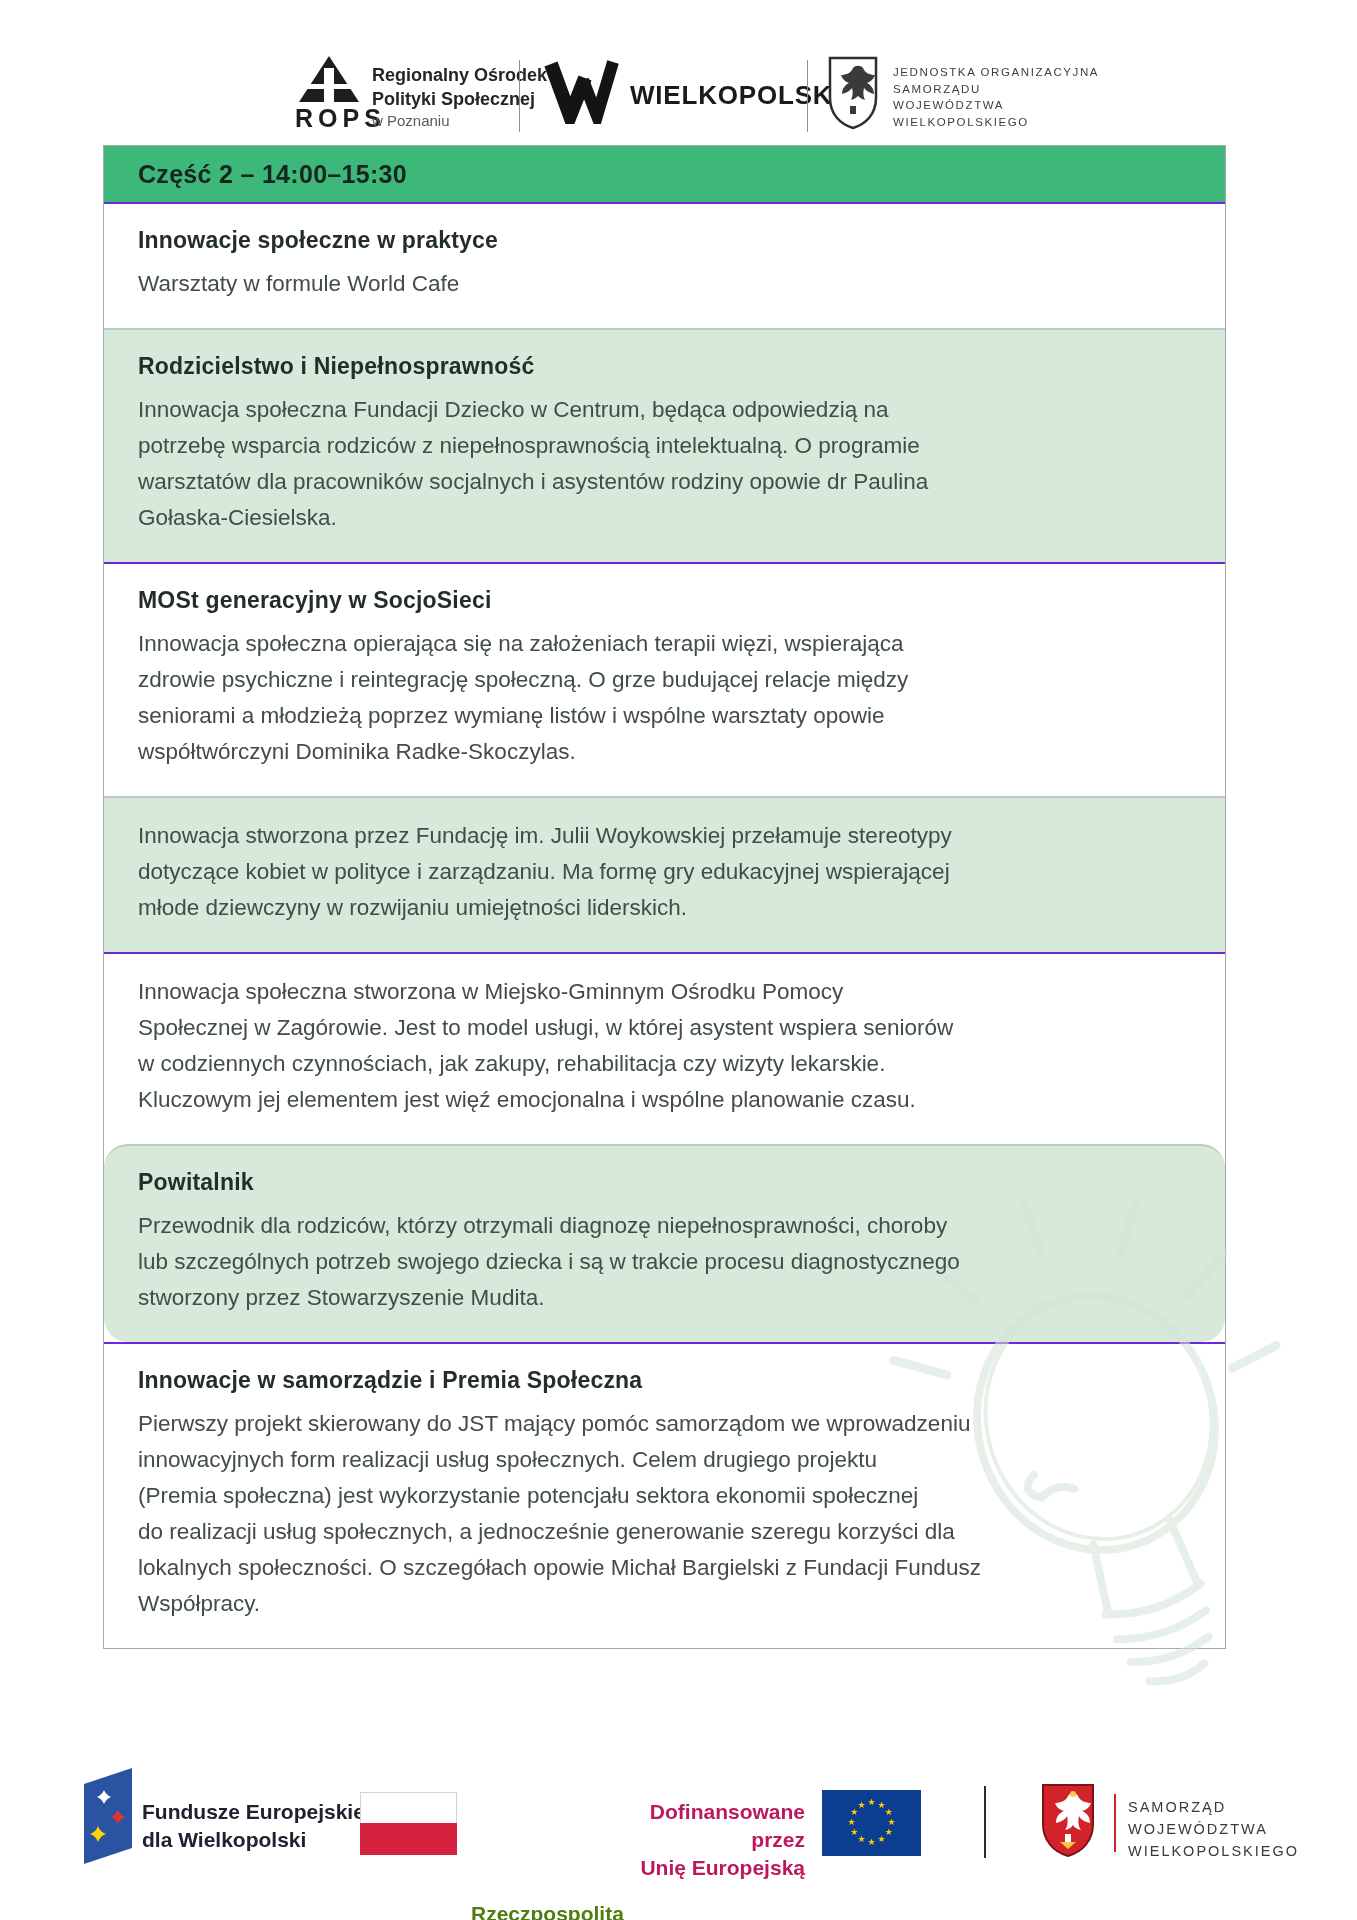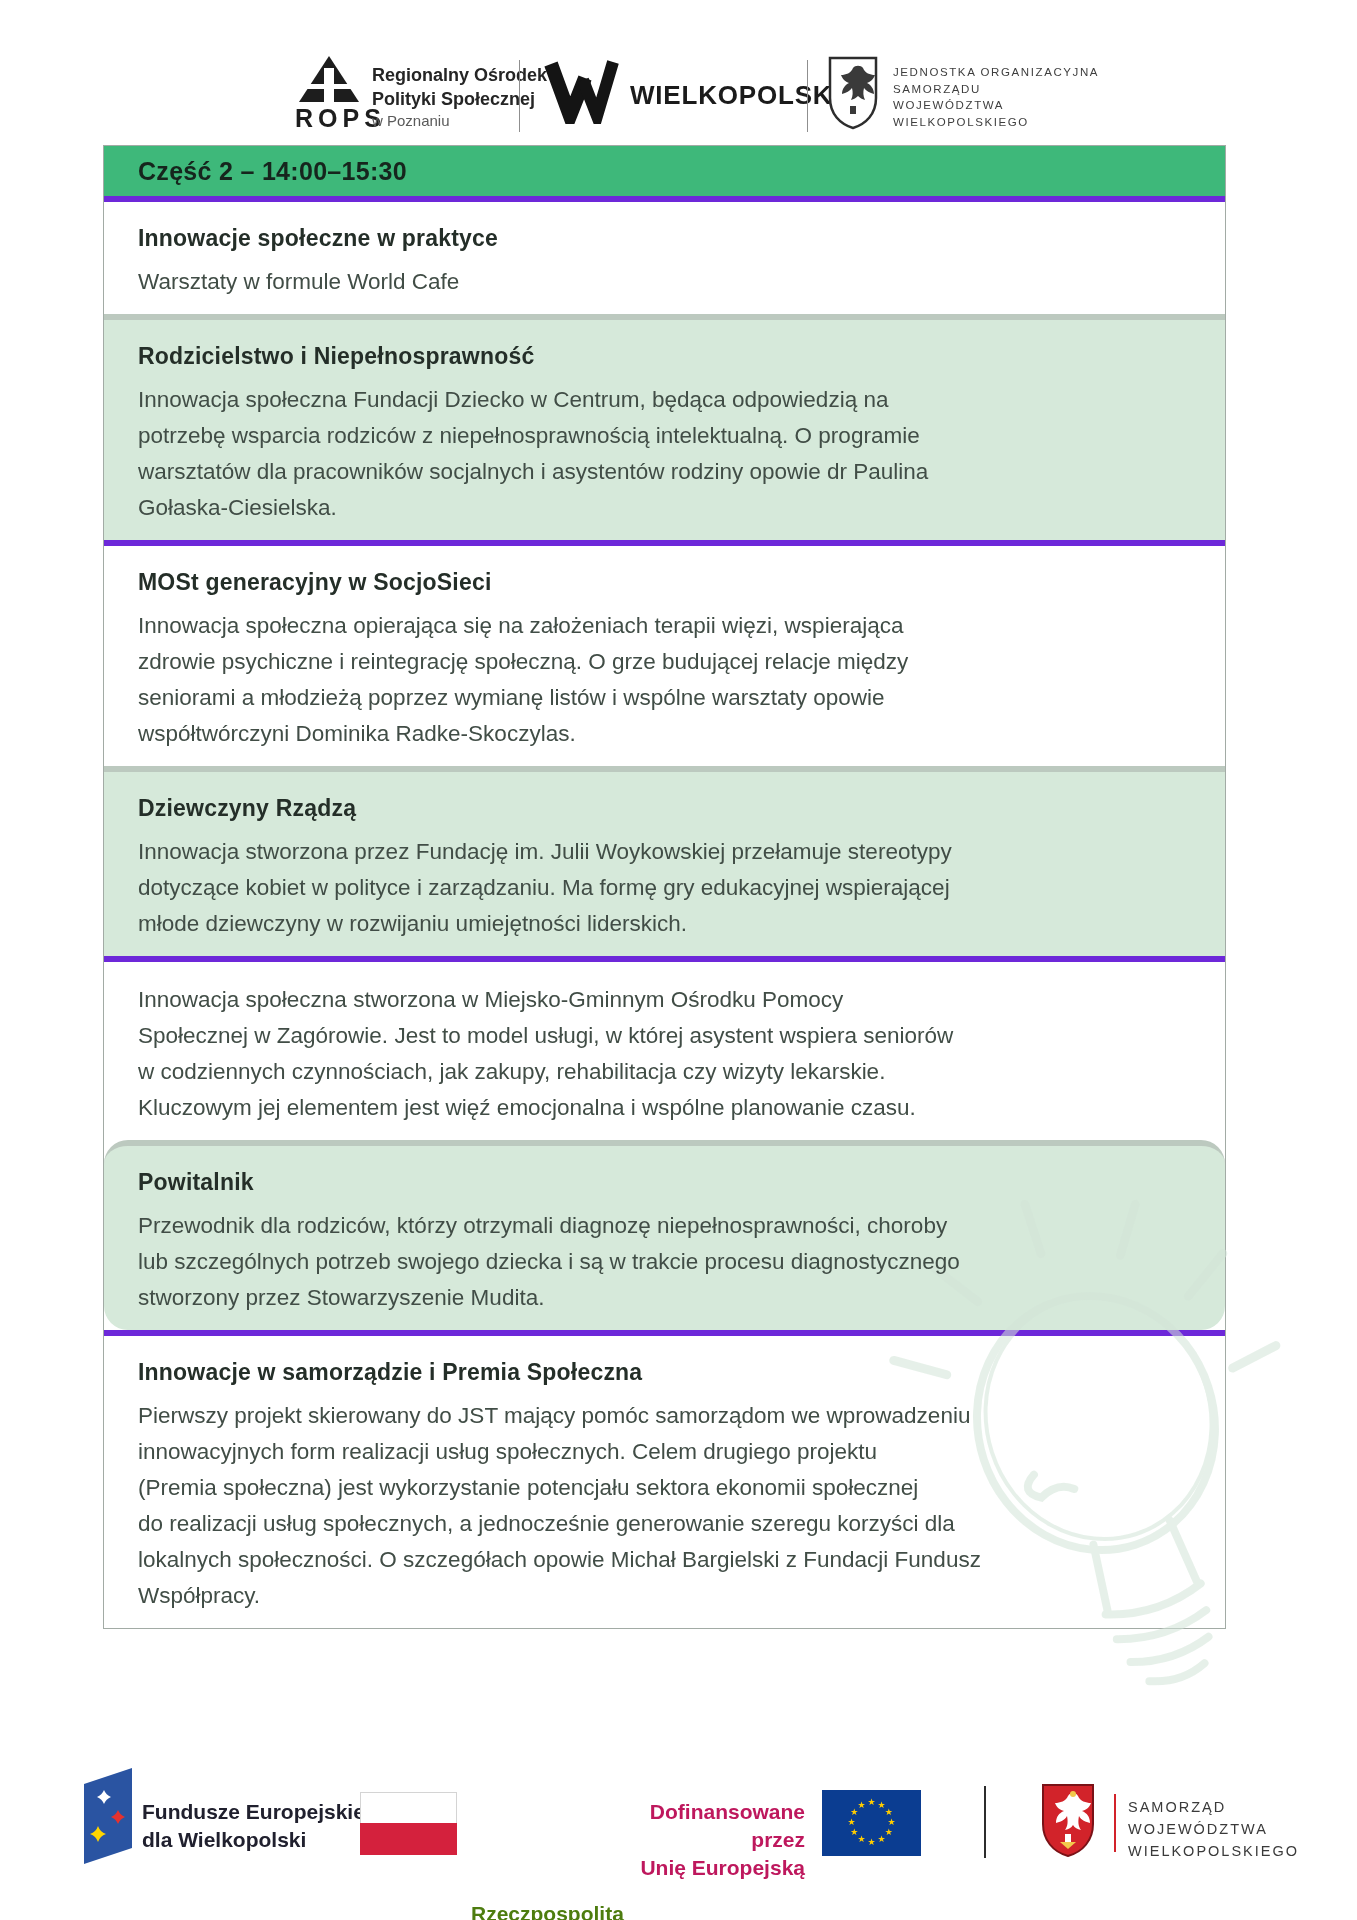--- a/index.html
+++ b/index.html
@@ -21,24 +21,24 @@
   .wlkp-label{left:630px;top:80px;font-size:26px;font-weight:bold;letter-spacing:.8px;color:#1b1b1b;}
   .unit-shield{left:828px;top:56px;}
   .unit-text{left:893px;top:64px;font-size:11.5px;letter-spacing:1.6px;line-height:16.5px;color:#3e3e3e;white-space:pre-line;}
 
   
   .agenda{
     position:absolute;left:103px;top:145px;width:1121px;
     border:1px solid #a2aba5;background:#fff;
   }
   .agenda-bar{
-    height:50px;display:flex;align-items:center;padding:0 34px;
+    height:56px;display:flex;align-items:center;padding:0 34px;
     background:#3eb87a;font-size:25px;font-weight:bold;color:#16251d;letter-spacing:.3px;
   }
-  .row{padding:20px 34px 14px;border-top:6px solid #6d28d9;}
+  .row{padding:20px 34px 26px;border-top:2px solid #6d28d9;}
   .row.highlight{background:#d6e9da;border-top-color:#bcc9bf;}
   .row h2,.row h3{
     position:relative;z-index:2;margin:0 0 10px;font-size:23px;line-height:32px;
     font-weight:bold;color:#242e28;letter-spacing:.2px;
   }
   .row p{
     position:relative;z-index:2;margin:0;font-size:22.5px;line-height:36px;
     color:#414d46;white-space:pre-line;
   }
 
@@ -138,21 +138,20 @@
 
     <section class="row item">
       <h3>MOSt generacyjny w SocjoSieci</h3>
       <p>Innowacja społeczna opierająca się na założeniach terapii więzi, wspierająca
 zdrowie psychiczne i reintegrację społeczną. O grze budującej relacje między
 seniorami a młodzieżą poprzez wymianę listów i wspólne warsztaty opowie
 współtwórczyni Dominika Radke-Skoczylas.</p>
     </section>
 
     <section class="row item highlight" style="background: rgb(214, 233, 218);">
-      <h3>Dziewczyny Rządzą</h3>
       <p>Innowacja stworzona przez Fundację im. Julii Woykowskiej przełamuje stereotypy
 dotyczące kobiet w polityce i zarządzaniu. Ma formę gry edukacyjnej wspierającej
 młode dziewczyny w rozwijaniu umiejętności liderskich.</p>
     </section>
 
     <section class="row item">
       <p>Innowacja społeczna stworzona w Miejsko-Gminnym Ośrodku Pomocy
 Społecznej w Zagórowie. Jest to model usługi, w której asystent wspiera seniorów
 w codziennych czynnościach, jak zakupy, rehabilitacja czy wizyty lekarskie.
 Kluczowym jej elementem jest więź emocjonalna i wspólne planowanie czasu.</p>

